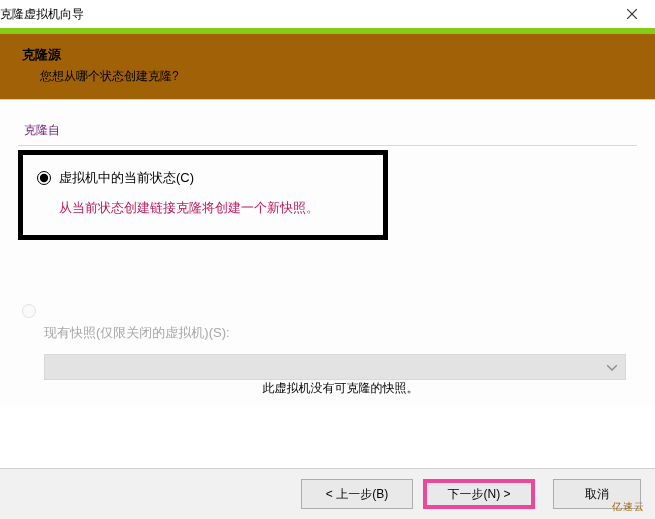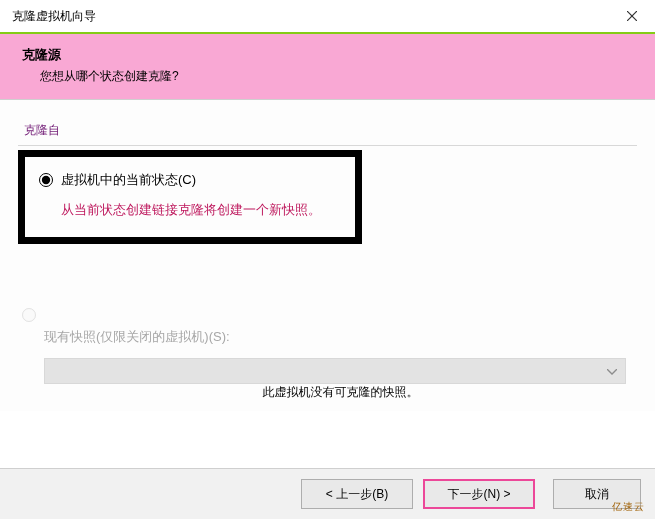--- a/index.html
+++ b/index.html
@@ -14,41 +14,40 @@
       width: 655px;
       height: 519px;
       overflow: hidden;
       position: relative;
     }
     .titlebar {
       height: 34px;
       display: flex;
       align-items: center;
       justify-content: space-between;
-      padding-left: 12px;
-      border-bottom: 2px solid #84cc16;
+      border-bottom: 6px solid #84cc16;
       background: #ffffff;
     }
     .title-text {
       font-size: 12px;
       color: #000;
     }
     .close-btn {
       width: 46px;
       height: 34px;
       display: flex;
       align-items: center;
       justify-content: center;
       cursor: pointer;
       color: #333;
     }
     .close-btn svg { width: 10px; height: 10px; }
     .header {
       padding: 12px 22px 14px 22px;
-      background: #f9a8d4;
+      background: #a16207;
       border-bottom: 1px solid #cfcfcf;
     }
     .header-title {
       font-size: 13px;
       font-weight: bold;
       color: #000;
       margin-bottom: 4px;
     }
     .header-sub {
       font-size: 12px;
@@ -63,24 +62,24 @@
       font-size: 12px;
       color: #701a75;
       margin-bottom: 6px;
       padding-left: 6px;
     }
     .fieldset-line {
       border-top: 1px solid #d8d8d8;
       margin-bottom: 0;
     }
     .highlight-box {
-      border: 7px solid #000000;
+      border: 5px solid #000000;
       padding: 14px 14px 18px 14px;
       margin-top: 4px;
-      width: 344px;
+      width: 370px;
     }
     .radio-row {
       display: flex;
       align-items: center;
       gap: 8px;
       margin-bottom: 12px;
     }
     .radio-row input[type="radio"] {
       width: 14px;
       height: 14px;
@@ -144,21 +143,21 @@
       border: 1px solid #adadad;
       background: #e9e9e9;
       font-size: 12px;
       color: #000;
       cursor: pointer;
       display: flex;
       align-items: center;
       justify-content: center;
     }
     .btn.primary {
-      border: 2px solid #ec4899;
+      border: 4px solid #ec4899;
       background: #e9e9e9;
     }
     .btn.cancel { min-width: 88px; }
     .btn.primary-wrap { margin-right: 8px; }
     .watermark {
       position: absolute;
       right: 10px;
       bottom: 5px;
       font-size: 10px;
       color: #a16207;

